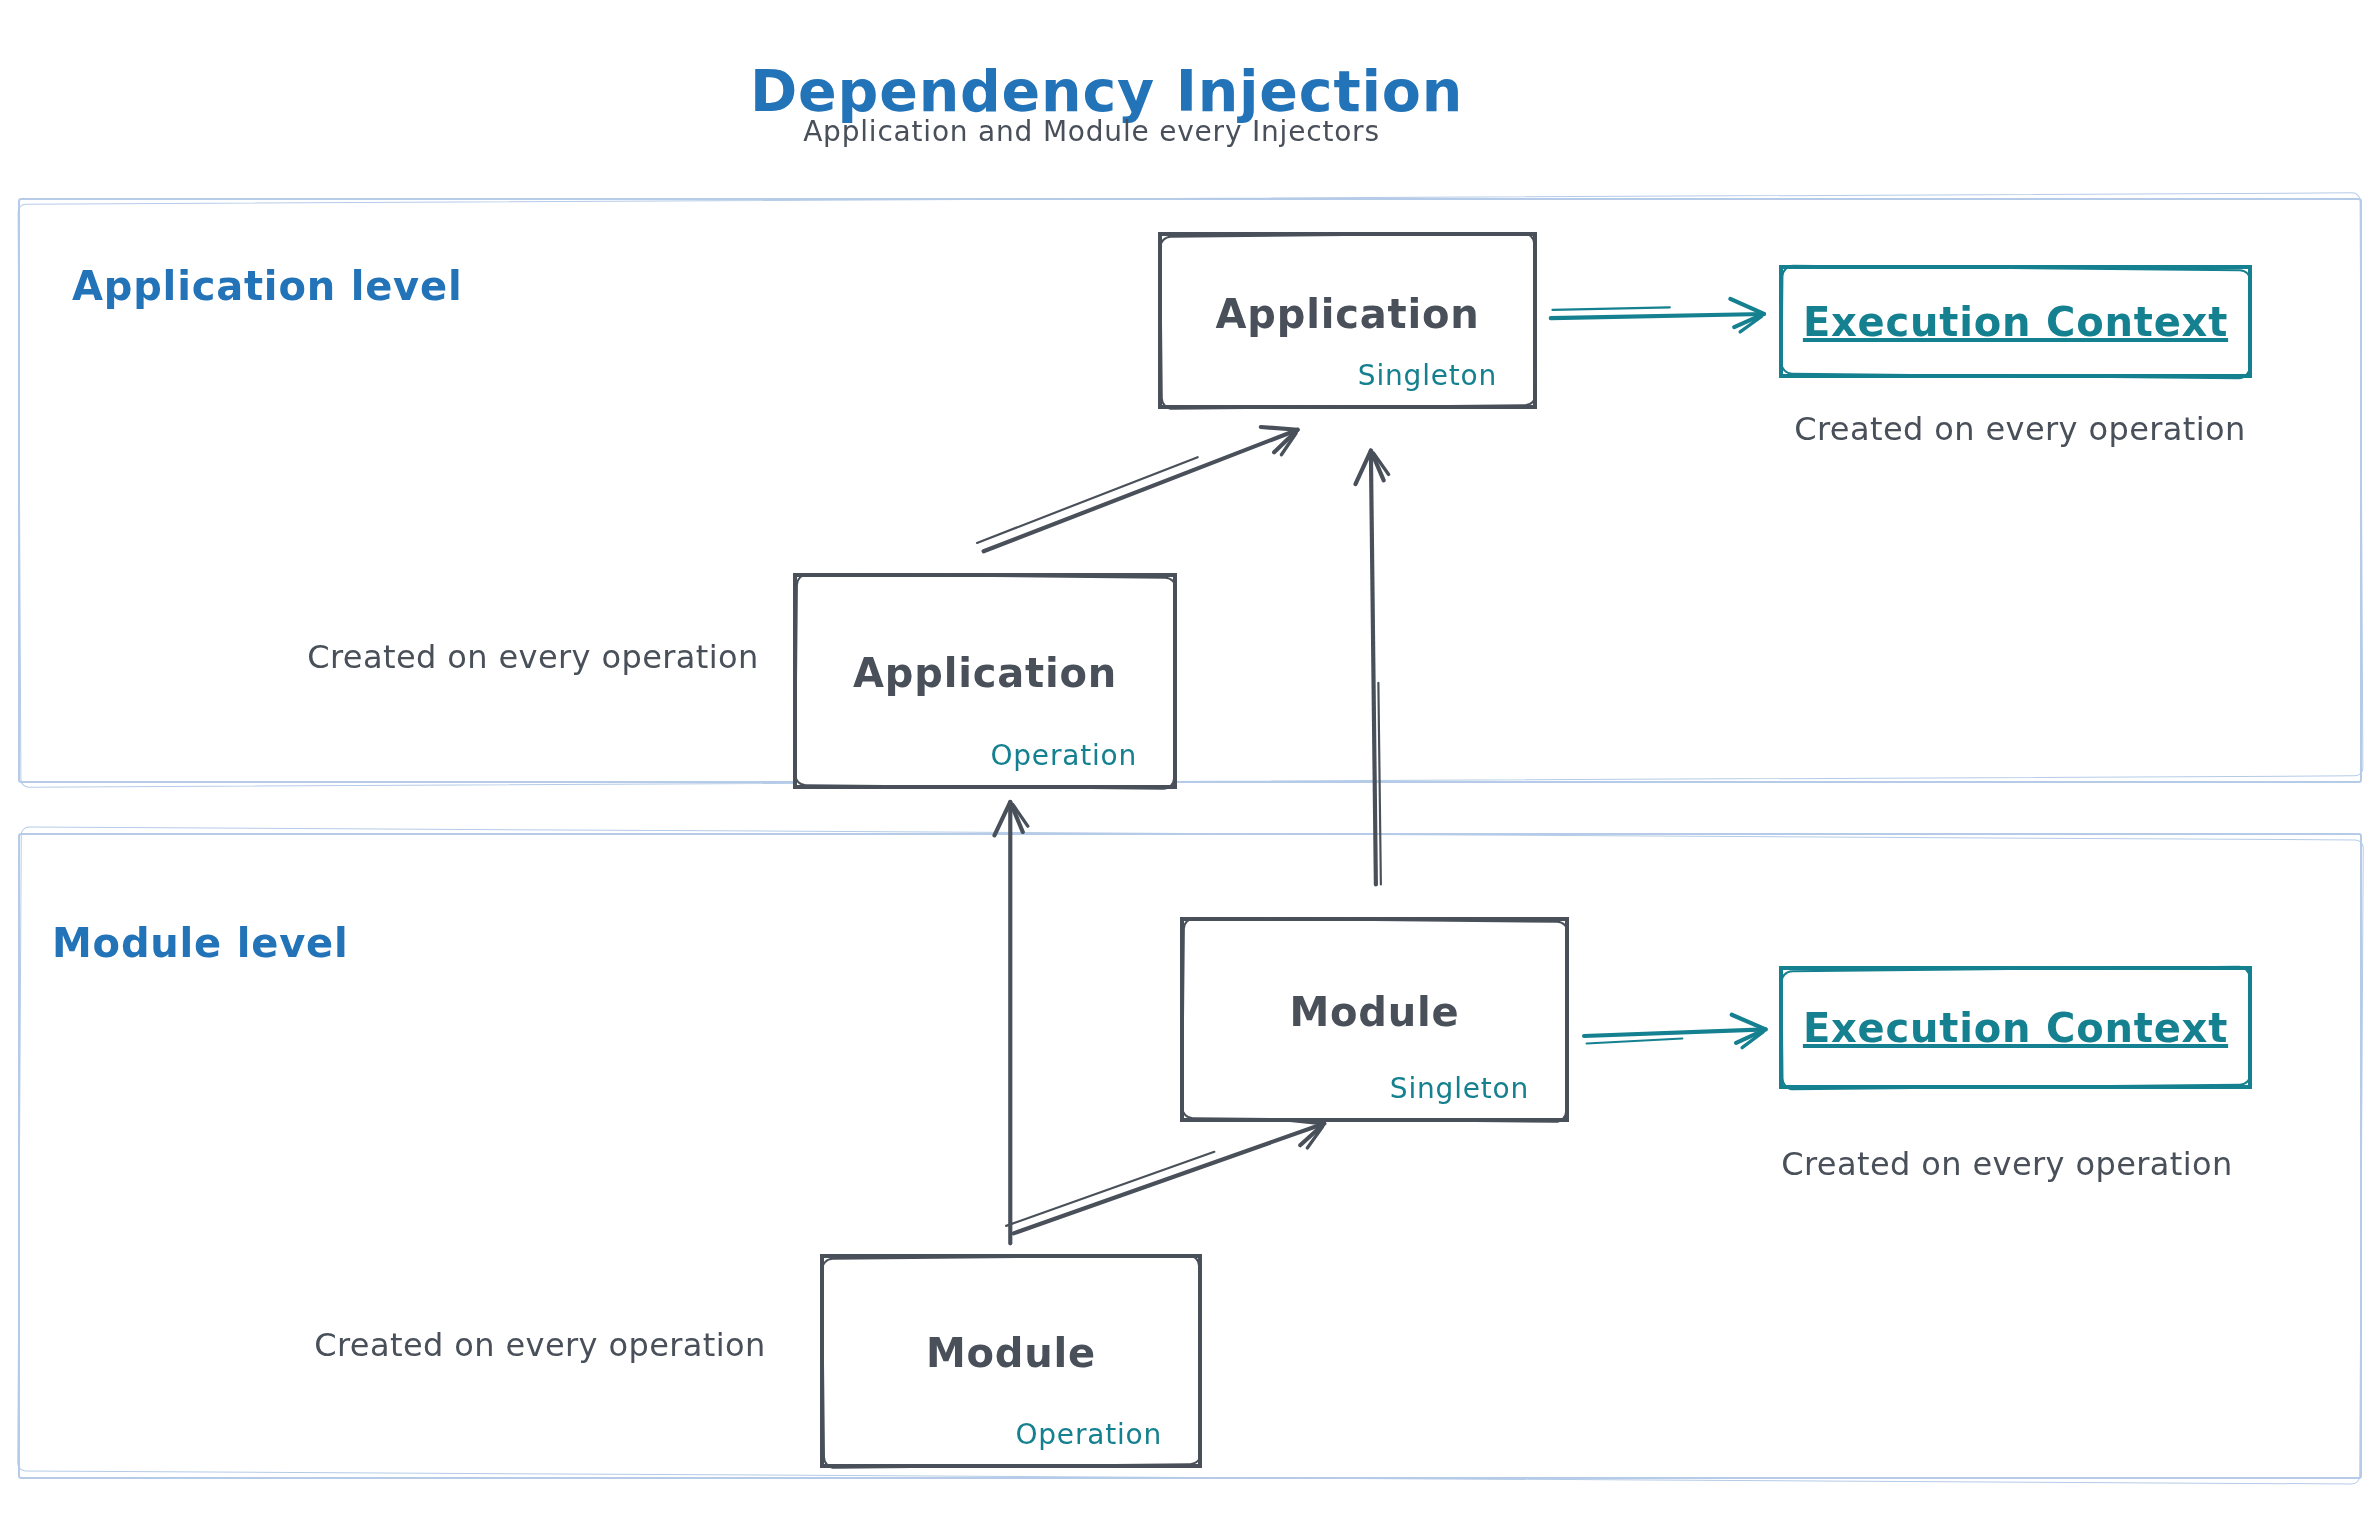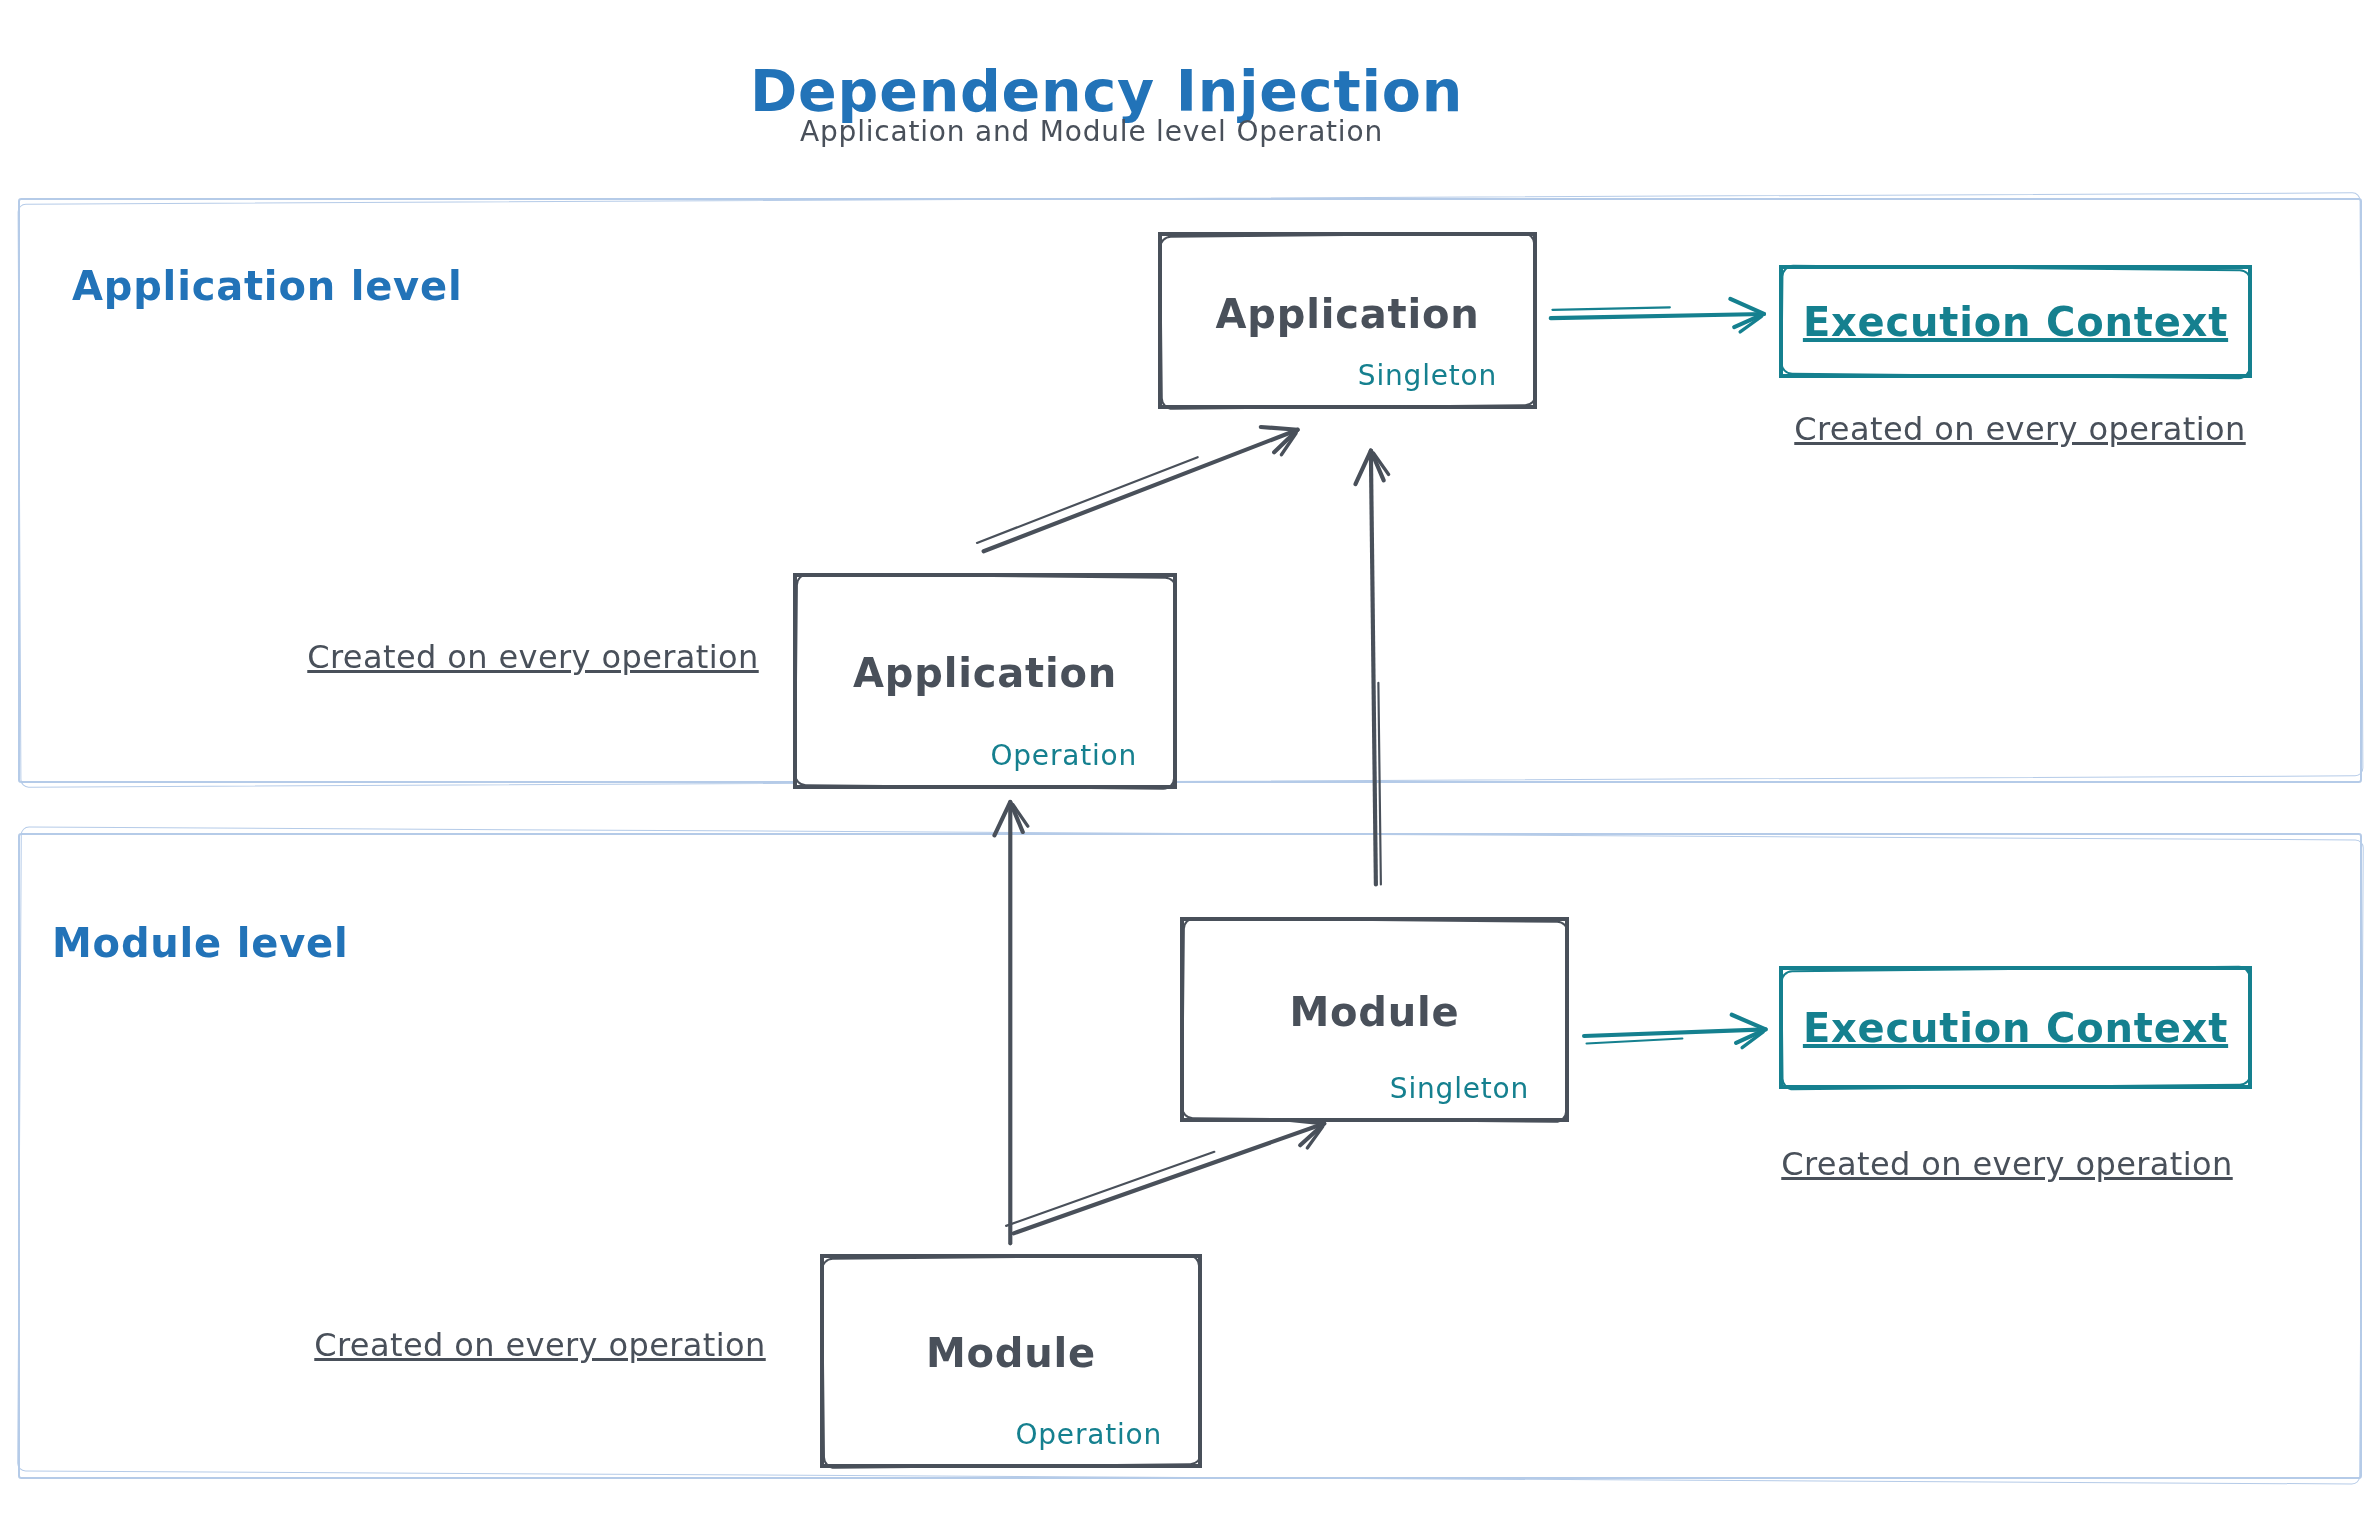--- a/index.html
+++ b/index.html
@@ -62,39 +62,39 @@
     position:absolute;right:36px;bottom:13.3px;
     font-size:28px;color:var(--teal);letter-spacing:0.8px;white-space:nowrap;
   }
   .ec-label{
     position:absolute;inset:0;display:flex;align-items:center;justify-content:center;
     font-size:40px;font-weight:bold;color:var(--teal);letter-spacing:0.8px;white-space:nowrap;text-decoration:underline;
   }
 
   .caption{
     position:absolute;width:516px;text-align:center;
-    font-size:32px;color:var(--dark);letter-spacing:0.4px;white-space:nowrap;text-decoration:underline;
+    font-size:32px;color:var(--dark);letter-spacing:0.4px;white-space:nowrap;
   }
 
   
   #arrows{position:absolute;left:0;top:0;width:2377px;height:1534px;pointer-events:none;}
   .stroke-dark{stroke:var(--dark);}
   .stroke-teal{stroke:var(--teal);}
   .arrow{fill:none;stroke-width:5;stroke-linecap:round;stroke-linejoin:round;}
   .arrow.thin{stroke-width:2.6;}
   .mk-dark path{stroke:var(--dark);}
   .mk-teal path{stroke:var(--teal);}
 </style>
 </head>
 <body>
 
 <div id="canvas">
 
   <div class="title">Dependency Injection</div>
-  <div class="subtitle">Application and Module level Operation</div>
+  <div class="subtitle">Application and Module every Injectors</div>
 
   <div class="section tilt-up" style="left:18.3px;top:198px;width:2344px;height:585px;"></div>
   <div class="section-label" style="left:72px;top:263px;">Application level</div>
 
   <div class="section tilt-down" style="left:18.3px;top:833px;width:2344px;height:646px;"></div>
   <div class="section-label" style="left:52px;top:896px;margin-top:24px;">Module level</div>
 
   <svg id="arrows" viewBox="0 0 2854 1842">
     <defs>
       <marker id="ah-dark" class="mk-dark" viewBox="-52 -30 62 60" refX="0" refY="0" markerWidth="62" markerHeight="60" markerUnits="userSpaceOnUse" orient="auto">

